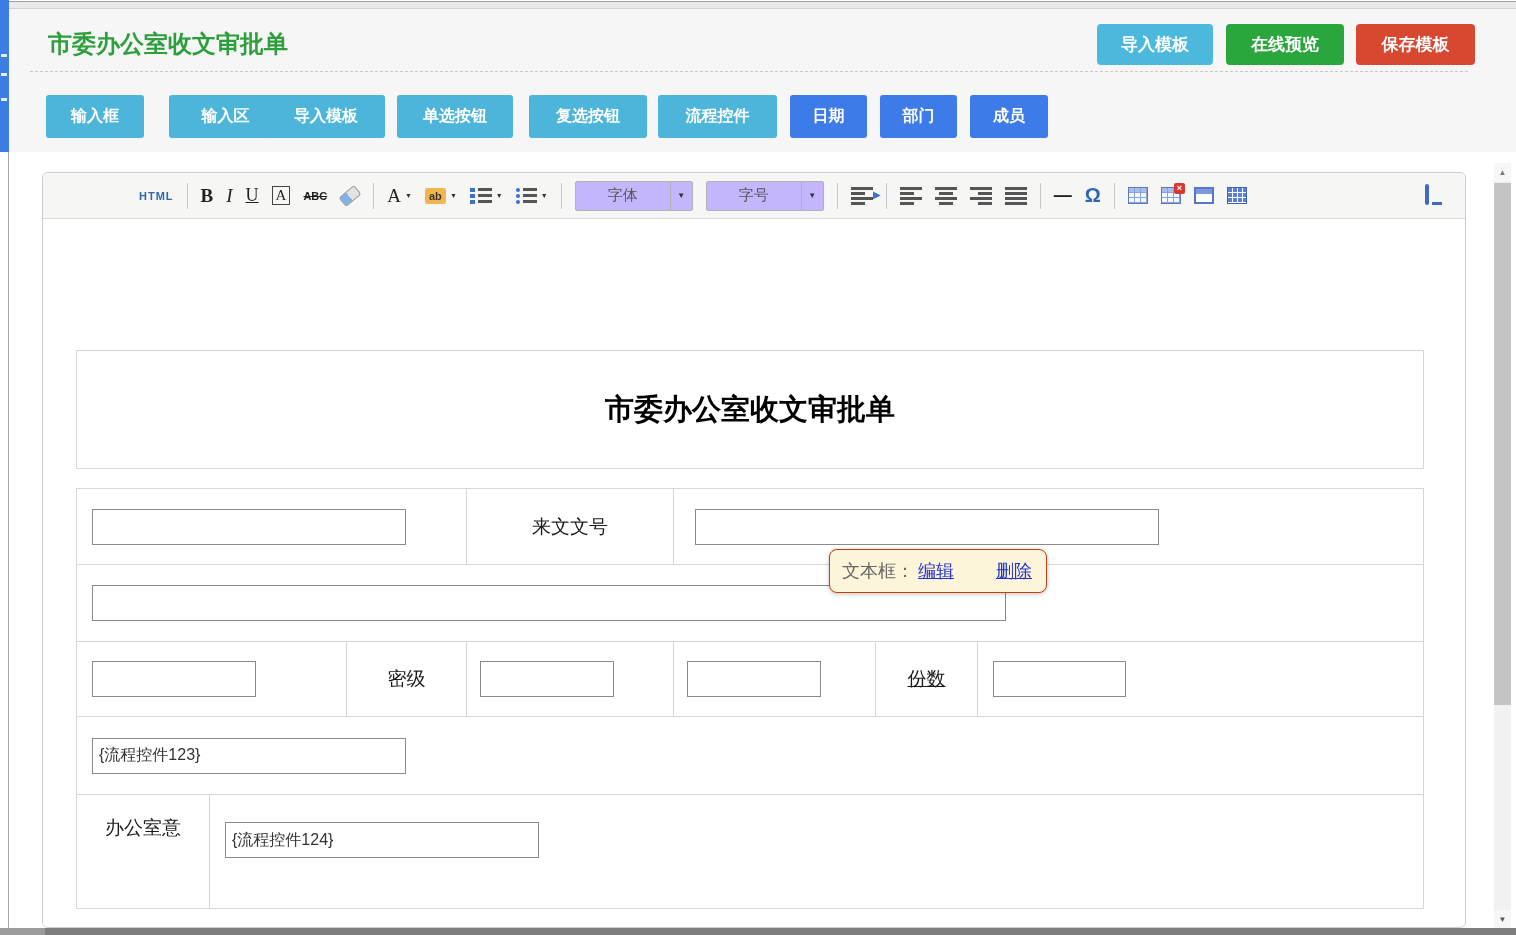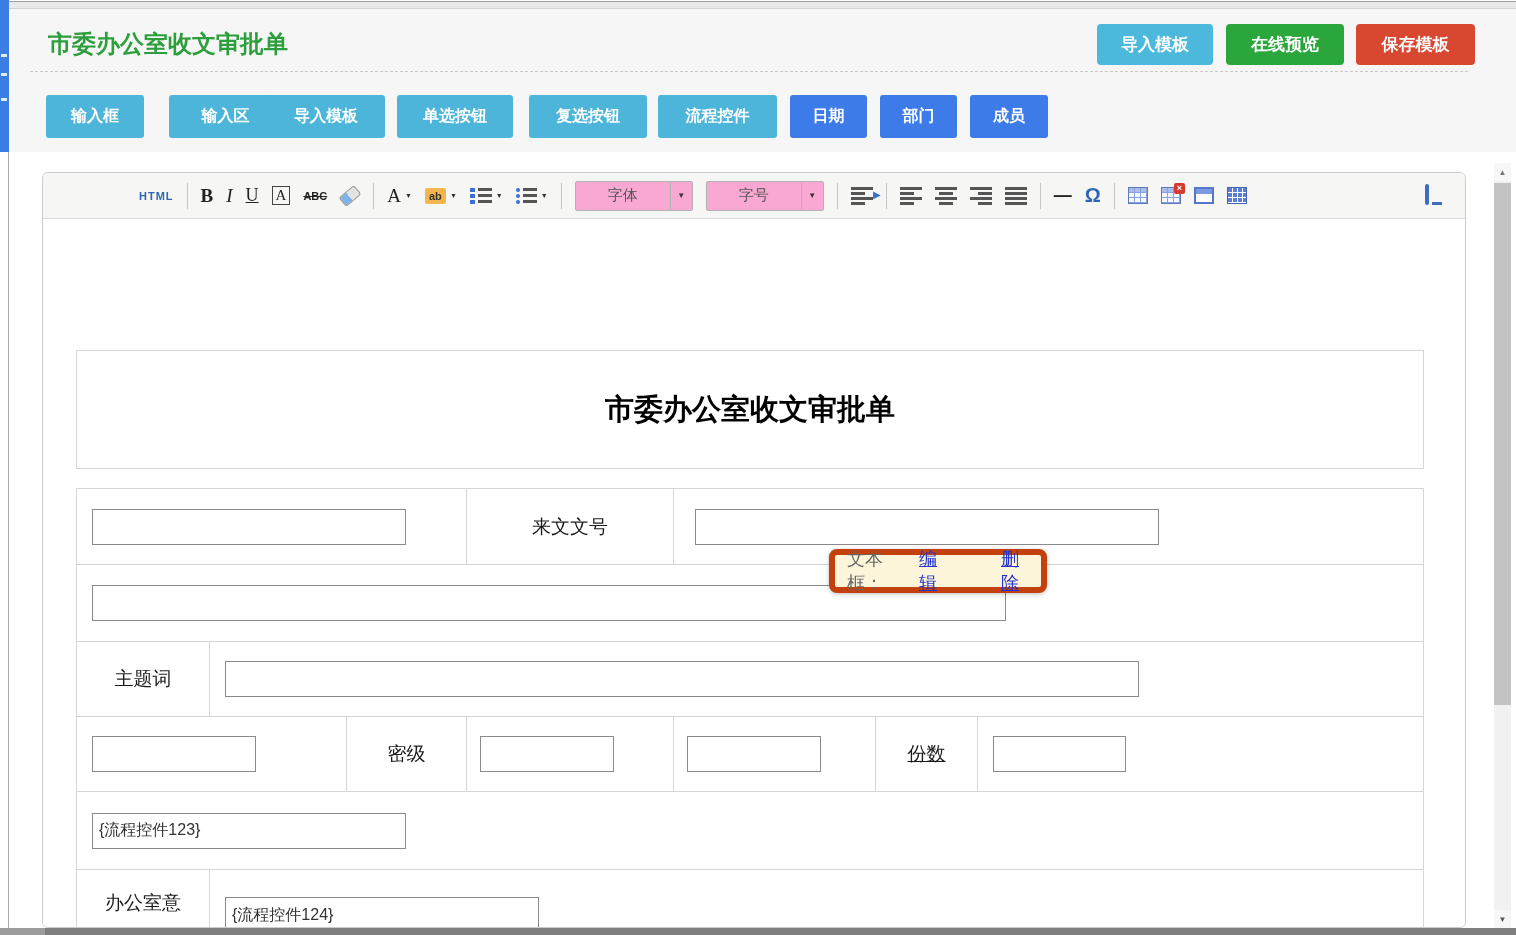--- a/index.html
+++ b/index.html
@@ -42,21 +42,21 @@
   .eraser { width:20px; height:12px; border:1px solid #999; border-radius:3px; transform:rotate(-40deg); background:linear-gradient(90deg,#7fb2e8 0 45%,#e3e3e3 45%); }
   .dd { display:flex; align-items:center; gap:4px; }
   .dd::after { content:"▼"; font-size:7px; color:#333; }
   .tb-fontcolor { font-family:"Liberation Serif",serif; font-size:19px; }
   .hl { width:21px; height:16px; background:#f3b64f; border-radius:2px; font-size:11px; font-weight:bold; color:#333; display:flex; align-items:center; justify-content:center; }
   .icon-list { display:flex; flex-direction:column; gap:2px; }
   .lrow { display:flex; gap:3px; align-items:center; }
   .lsq { width:5px; height:4px; background:#3b6fd4; }
   .ldot { width:4px; height:4px; border-radius:50%; background:#3b6fd4; }
   .lbar { width:14px; height:3px; background:#555; }
-  .select-box { width:118px; height:30px; background:#f9a8d4; border:1px solid #b3b3b3; border-radius:2px; display:flex; align-items:stretch; cursor:pointer; }
+  .select-box { width:118px; height:30px; background:#c4b5fd; border:1px solid #b3b3b3; border-radius:2px; display:flex; align-items:stretch; cursor:pointer; }
   .select-box .val { flex:1; display:flex; align-items:center; justify-content:center; font-size:15px; color:#555; }
   .select-box .arrow { width:22px; border-left:1px solid #b3b3b3; display:flex; align-items:center; justify-content:center; }
   .select-box .arrow::after { content:"▼"; font-size:8px; color:#333; }
   .align-icon { display:flex; flex-direction:column; gap:2px; }
   .align-icon b { display:block; height:3px; background:#555; }
   .al-l b:nth-child(even){ width:14px; } .al-l b:nth-child(odd){ width:22px; }
   .al-c { align-items:center; } .al-c b:nth-child(even){ width:14px; } .al-c b:nth-child(odd){ width:22px; }
   .al-r { align-items:flex-end; } .al-r b:nth-child(even){ width:14px; } .al-r b:nth-child(odd){ width:22px; }
   .al-j b { width:22px; }
   .indent { position:relative; }
@@ -94,21 +94,21 @@
   .row-f { height:113px; }
   .row-f .tcell { align-items:flex-start; }
   .row-f .tlabel { padding-top:20px; }
   .row-f .fcell { padding-top:27px; }
   .ibox { height:36px; background:#fff; border:1px solid #8a8a8a; flex:none; }
   .ml15{margin-left:15px;text-align:center;} .ml21{margin-left:21px;} .ml13{margin-left:13px;}
   .iw314{width:314px;} .iw464{width:464px;} .iw914{width:914px;} .iw164{width:164px;} .iw134{width:134px;} .iw133{width:133px;}
   .itext { display:flex; align-items:center; padding-left:6px; font-size:16px; color:#333; }
 
   
-  .tooltip { position:absolute; left:786px; top:330px; width:218px; height:44px; background:#fdf5da; border:6px solid #c2410c; border-radius:8px; box-shadow:0 1px 4px rgba(0,0,0,.25); display:flex; align-items:center; padding:0 12px; z-index:5; font-size:18px;gap:12px; }
+  .tooltip { position:absolute; left:786px; top:330px; width:218px; height:44px; background:#fdf5da; border:1px solid #c2410c; border-radius:8px; box-shadow:0 1px 4px rgba(0,0,0,.25); display:flex; align-items:center; padding:0 12px; z-index:5; font-size:18px; }
   .tooltip .tlab { color:#666; }
   .tooltip a { color:#2433cc; text-decoration:underline; cursor:pointer; }
   .tooltip .edit { margin-left:4px; }
   .tooltip .del { margin-left:42px; }
 
   
   .vscroll { position:absolute; left:1494px; top:163px; width:17px; height:765px; background:#f1f1f1; }
   .sc-up, .sc-down { position:absolute; left:0; width:17px; height:18px; background:#f7f7f7; display:flex; align-items:center; justify-content:center; cursor:pointer; }
   .sc-up { top:0; } .sc-down { bottom:0; }
   .sc-up::after { content:"▲"; font-size:8px; color:#7a7a7a; }
@@ -287,26 +287,20 @@
           <div class="tcell grow">
             <input class="ibox ml21 iw464" value="" style="">
           </div>
         </div>
         <div class="trow h77">
           <div class="tcell grow">
             <input class="ibox ml15 iw914" value="" style="">
           </div>
         </div>
         <div class="trow h75">
-          <div class="tcell tlabel w133">主题词</div>
-          <div class="tcell grow">
-            <input class="ibox ml15 iw914" value="" style="">
-          </div>
-        </div>
-        <div class="trow h75">
           <div class="tcell w270">
             <input class="ibox ml15 iw164" value="" style="">
           </div>
           <div class="tcell tlabel w120">密级</div>
           <div class="tcell w207">
             <input class="ibox ml13 iw134" value="" style="">
           </div>
           <div class="tcell w202">
             <input class="ibox ml13 iw134" value="" style="">
           </div>

